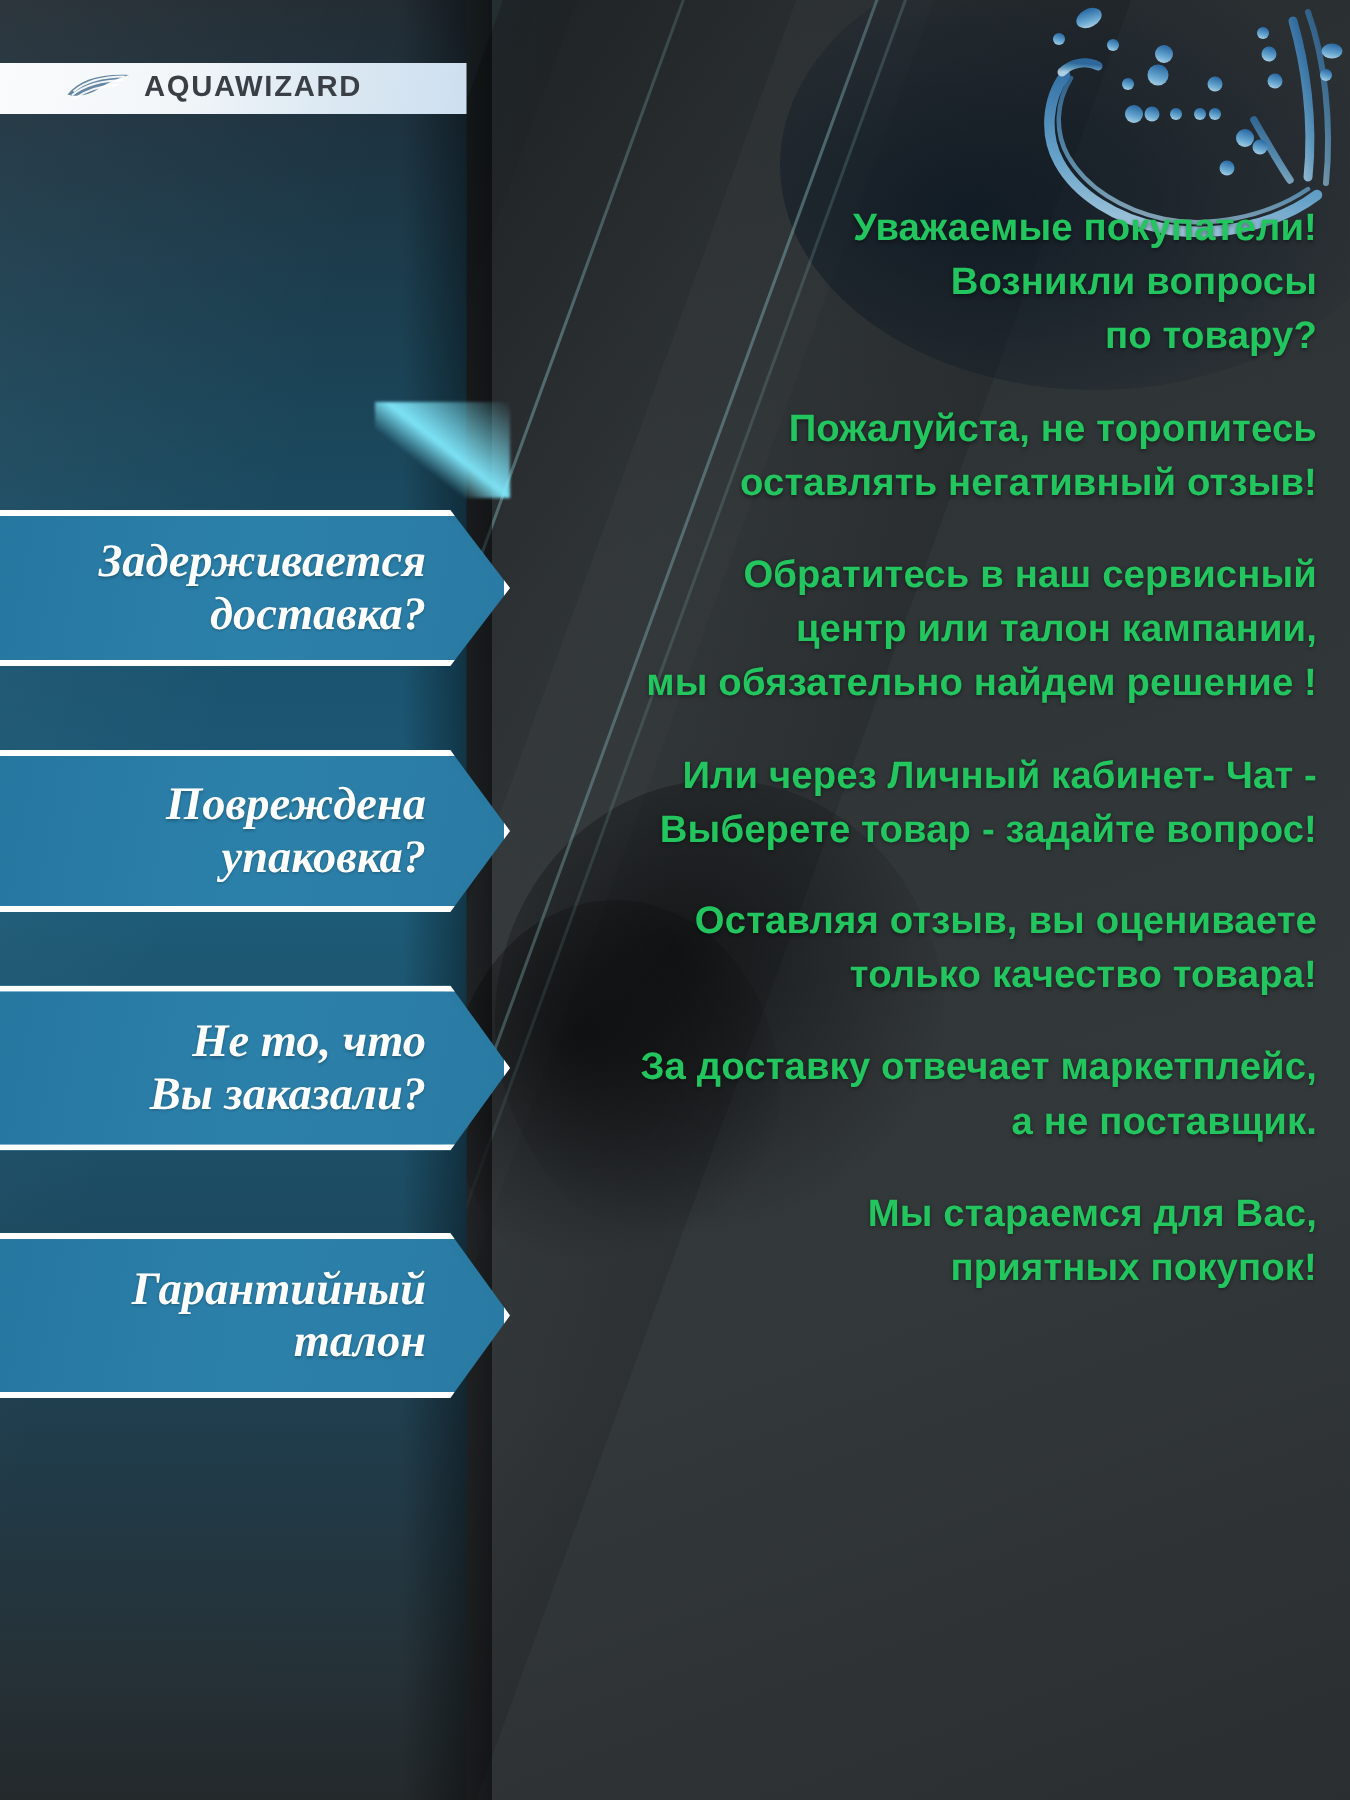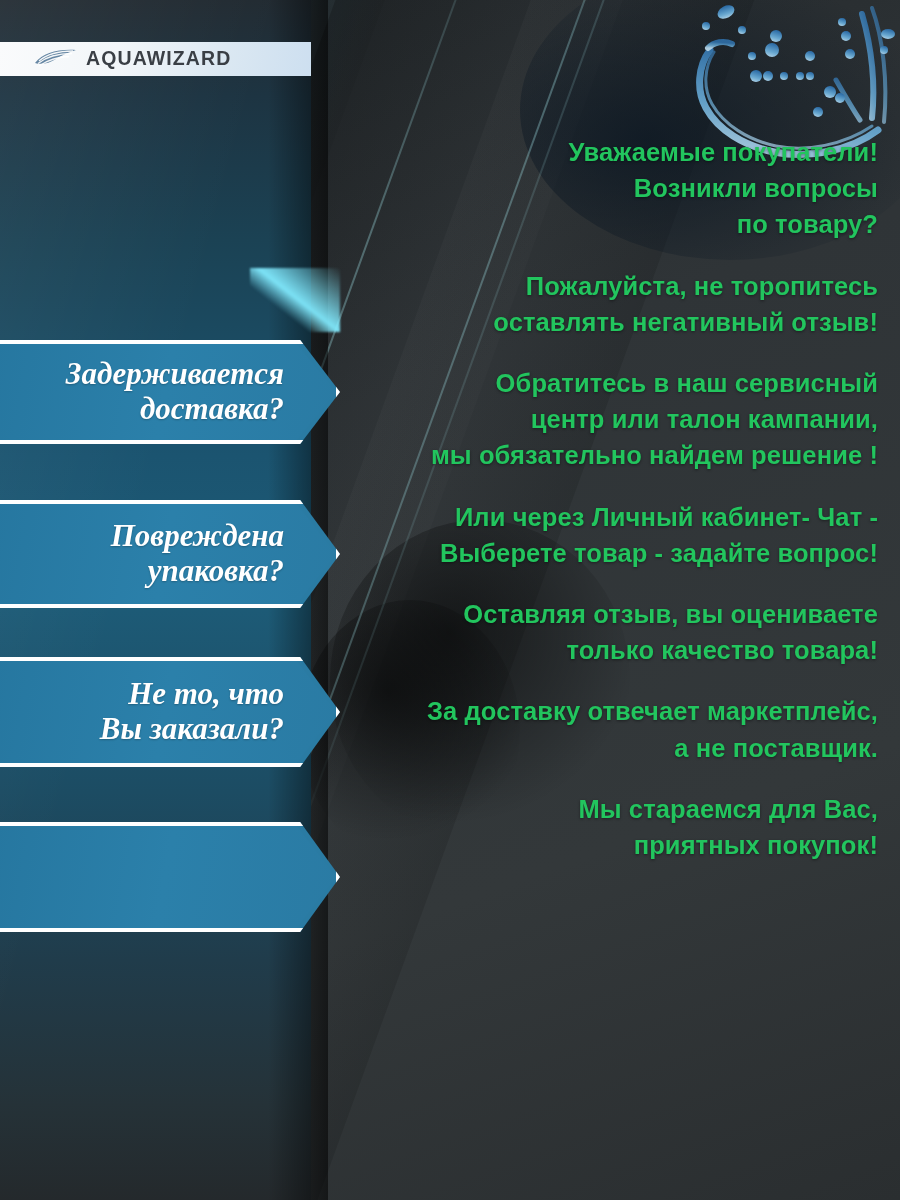--- a/index.html
+++ b/index.html
@@ -75,21 +75,21 @@
   }
   .left-dark-wedge {
     position:absolute; left:268px; top:0; width:60px; height:1200px;
     background:linear-gradient(90deg, rgba(0,0,0,0) 0%, rgba(0,0,0,0.55) 100%);
   }
 
   
   .logo-bar {
     position:absolute; left:0; top:42px; width:311px; height:34px;
     background:linear-gradient(100deg, #fafbfc 0%, #f2f6f9 38%, #dbe8f2 72%, #cddff0 100%);
-    display:flex; align-items:center; padding-left:34px; gap:9px;
+    display:flex; align-items:center; padding-left:44px; gap:9px;
   }
   .logo-mark { width:43px; height:22px; display:block; flex:0 0 auto; }
   .logo-text {
     font-size:19.5px; font-weight:bold; color:#3a3f45;
     letter-spacing:1.1px; line-height:1;
   }
 
   
   .banner {
     position:absolute; left:-6px; width:346px;
@@ -240,20 +240,22 @@
         <div class="fill"></div>
       </div>
     <div class="label">Не то, что
 Вы заказали?</div>
   </div>
 
   <div class="banner b4">
     <div class="shape">
         <div class="fill"></div>
       </div>
+    <div class="label">Гарантийный
+талон</div>
   </div>
 
   <div class="copy">
     <div class="para">Уважаемые покупатели!
 Возникли вопросы
 по товару?</div>
     <div class="para gap-lg">Пожалуйста, не торопитесь
 оставлять негативный отзыв!</div>
     <div class="para gap-lg">Обратитесь в наш сервисный
 центр или талон кампании,

